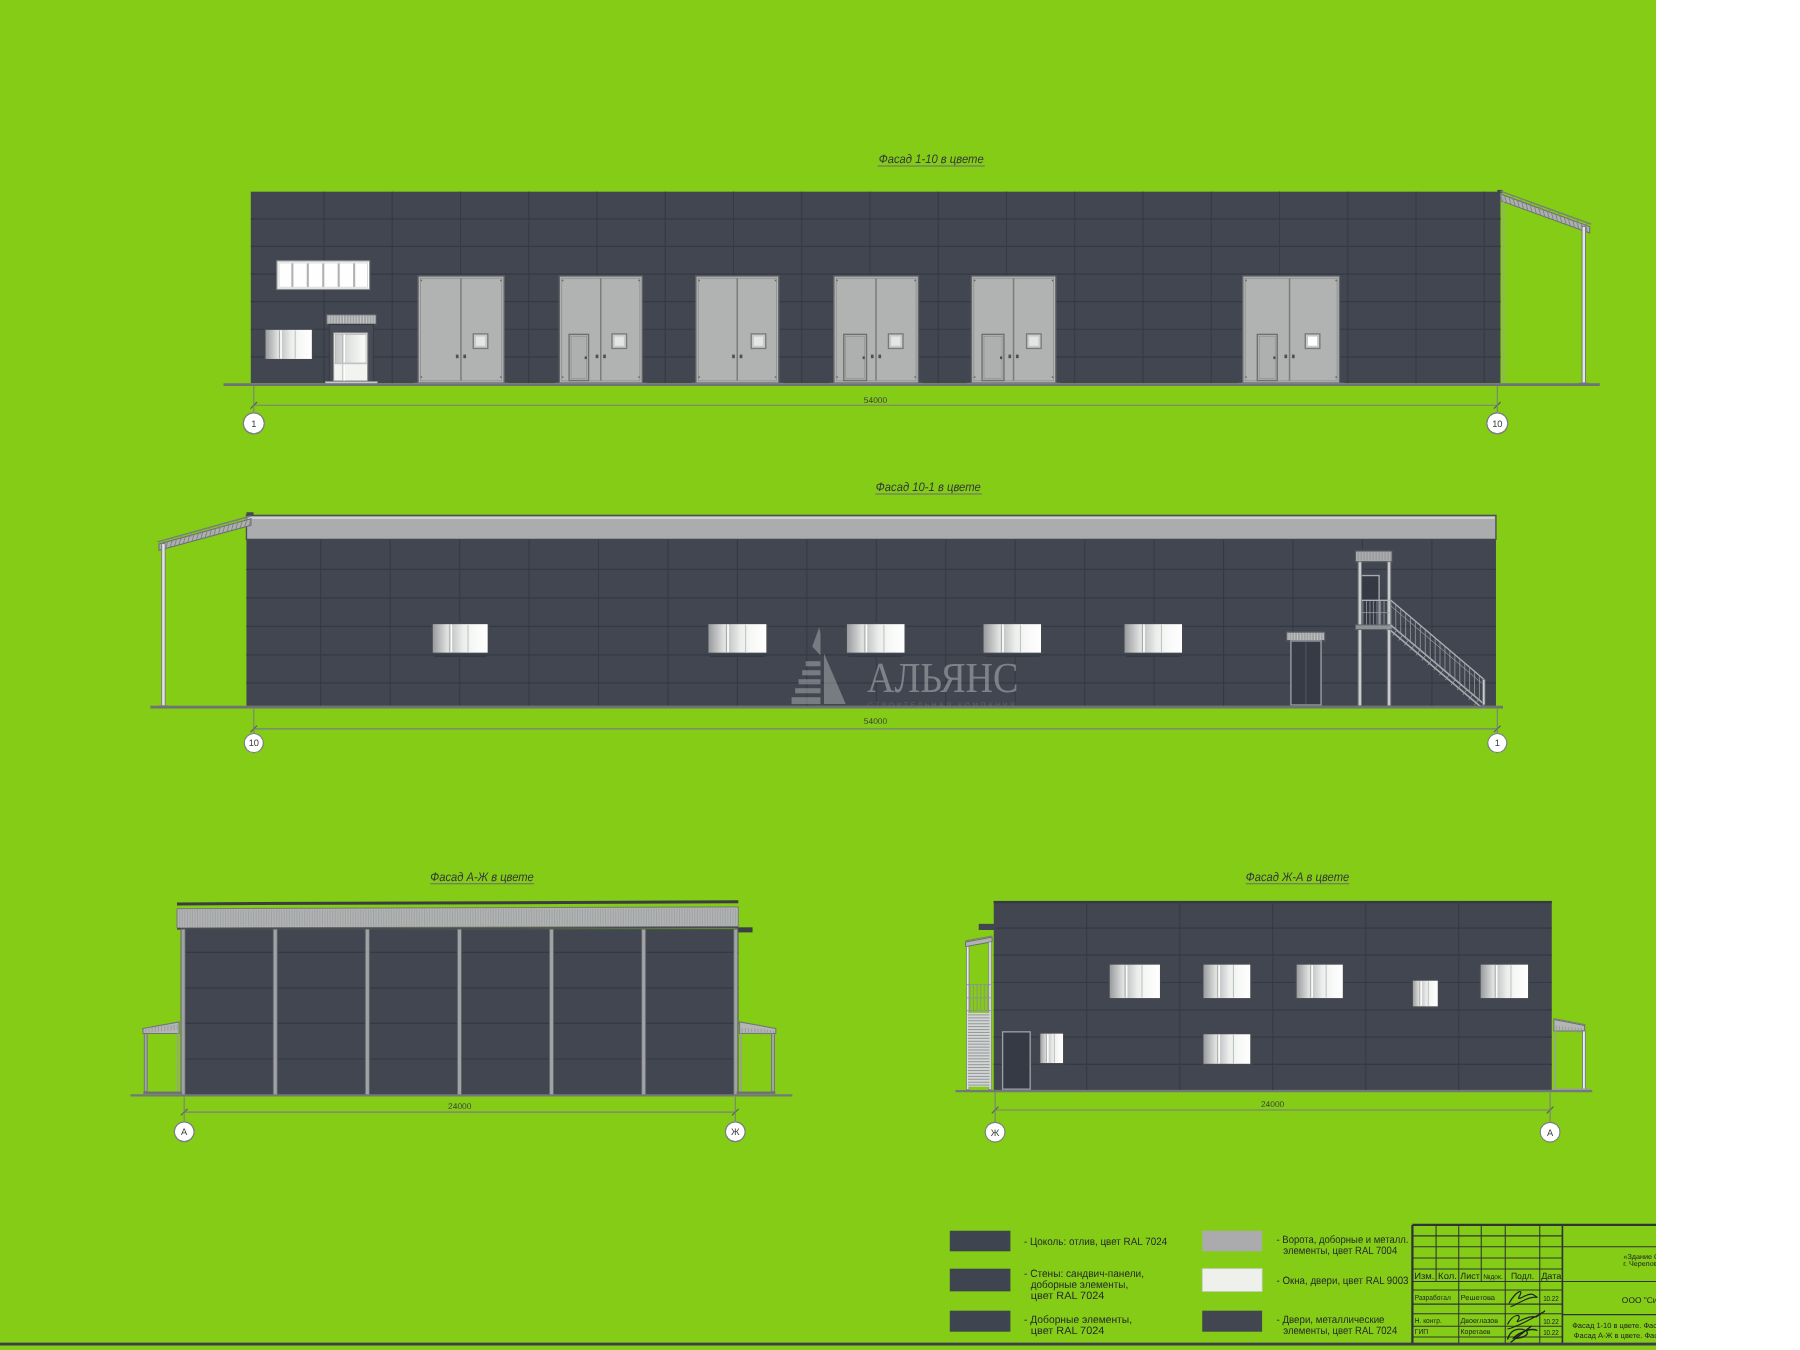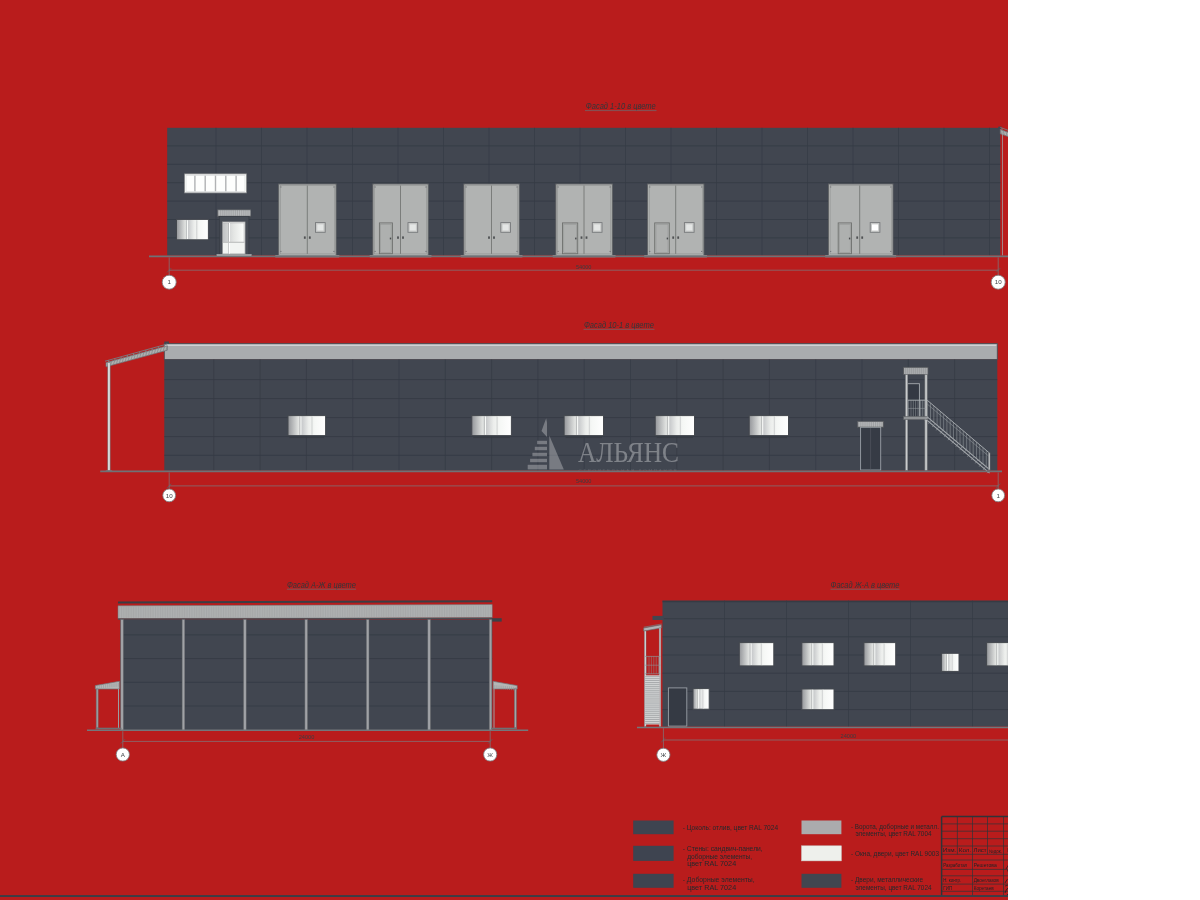--- a/index.html
+++ b/index.html
@@ -1,15 +1,15 @@
 <!DOCTYPE html>
 <html><head><meta charset="utf-8"><title>Фасады</title>
 <style>
 html,body{margin:0;padding:0;background:#ffffff;}
-#sheet{position:relative;width:1008px;height:900px;background:#b91c1c;overflow:hidden;font-family:"Liberation Sans",sans-serif;}
+#sheet{position:relative;width:1104px;height:900px;background:#84cc16;overflow:hidden;font-family:"Liberation Sans",sans-serif;}
 </style></head><body>
 <div id="sheet">
 <svg width="1200" height="900" viewBox="0 0 1200 900">
 <defs>
 <linearGradient id="wg" x1="0" y1="0" x2="1" y2="0">
 <stop offset="0" stop-color="#94969a"></stop>
           <stop offset="0.28" stop-color="#e2e4e2"></stop>
 <stop offset="0.36" stop-color="#c6c8ca"></stop>
           <stop offset="0.55" stop-color="#eceeec"></stop>
 <stop offset="0.72" stop-color="#f6f8f6"></stop>

